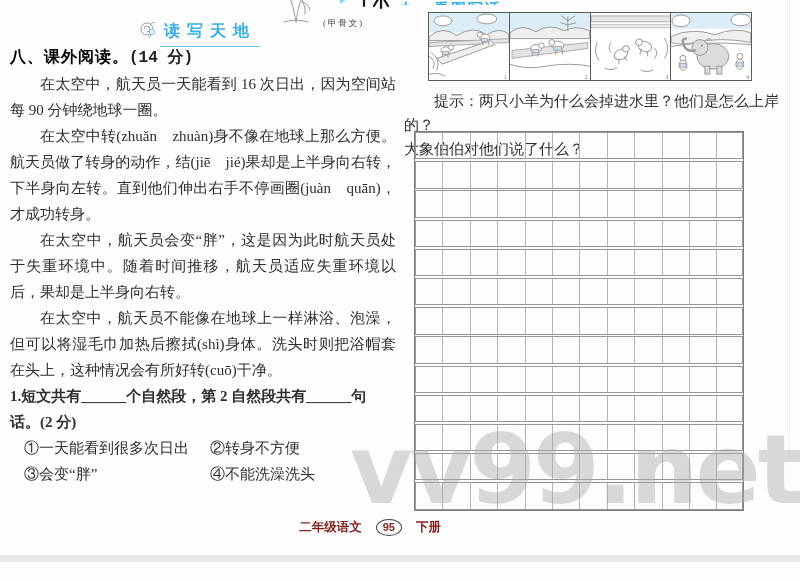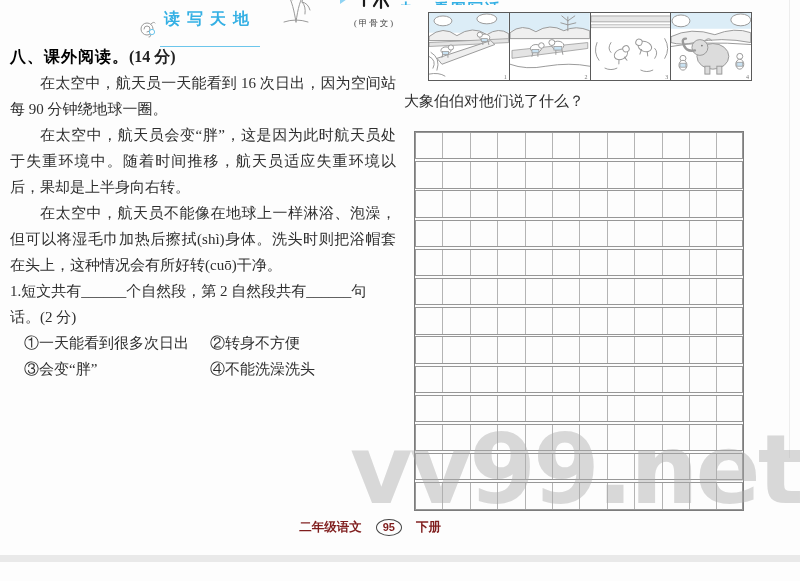--- a/index.html
+++ b/index.html
@@ -6,30 +6,30 @@
   html,body { width:800px; height:581px; background:#ffffff; overflow:hidden; }
   body { font-family:"Liberation Serif","DejaVu Serif",serif; color:#2e2e2e; position:relative; }
   .page { position:absolute; inset:0; background:#fdfdfd; }
 
   
   .left-col { position:absolute; left:10px; top:0; width:386px; font-size:15px; line-height:26px; }
   .top-line { margin:6px 0 0 24px; letter-spacing:1px; }
   .badge-row { position:relative; height:32px; margin-top:4px; }
   .badge { position:absolute; left:128px; top:2px; display:flex; align-items:flex-end; }
   .badge-label { color:#35b0e4; font-weight:bold; letter-spacing:7px; font-size:16px;
-                 border-bottom:1px solid #6cc6ec; padding:0 4px 14px 4px; }
+                 border-bottom:1px solid #6cc6ec; padding:0 4px 2px 4px;margin-top:12px; }
   .badge-icon { margin-right:2px; }
   .oracle-figure { position:absolute; left:268px; top:-32px; width:128px; height:52px; }
-  .oracle-label { position:absolute; left:76px; top:38px; font-size:8.5px; color:#444; letter-spacing:2px; }
+  .oracle-label { position:absolute; left:45px; top:38px; font-size:8.5px; color:#444; letter-spacing:2px; }
   .section-heading { margin-top:8px; font-size:16px; font-weight:bold; }
   .section-heading .blue { color:#000000; letter-spacing:1px; }
-  .section-heading .pts { color:#222; font-weight:bold; }
+  .section-heading .pts { color:#222; font-weight:bold;font-family:Liberation Mono, monospace; }
   .para { text-align:justify; text-indent:2em; }
   .para + .para { margin-top:0; }
-  .q { font-weight:normal; }
+  .q { font-weight:bold; }
   .options-grid { display:grid; grid-template-columns:1fr 1fr; padding-left:14px; }
 
   
   .footer { position:absolute; left:265px; top:519px; width:210px; display:flex; align-items:center;
             justify-content:center; gap:14px; font-size:12.5px; font-weight:bold; color:#7f1d1d;
             font-family:"Liberation Sans",sans-serif; }
   .page-oval { display:inline-block; border:1px solid #444; border-radius:50%; padding:0 6px;
                font-size:11px; line-height:15px; }
 
   
@@ -101,20 +101,21 @@
         </svg>
         <span class="oracle-label">(甲骨文)</span>
       </div>
     </div>
 
     <div class="section-heading">
       <span class="blue">八、课外阅读。</span><span class="pts">(14 分)</span>
     </div>
 
     <p class="para">在太空中，航天员一天能看到 16 次日出，因为空间站每 90 分钟绕地球一圈。</p>
+    <p class="para">在太空中转(zhuǎn　zhuàn)身不像在地球上那么方便。航天员做了转身的动作，结(jiē　jié)果却是上半身向右转，下半身向左转。直到他们伸出右手不停画圈(juàn　quān)，才成功转身。</p>
     <p class="para">在太空中，航天员会变“胖”，这是因为此时航天员处于失重环境中。随着时间推移，航天员适应失重环境以后，果却是上半身向右转。</p>
     <p class="para">在太空中，航天员不能像在地球上一样淋浴、泡澡，但可以将湿毛巾加热后擦拭(shì)身体。洗头时则把浴帽套在头上，这种情况会有所好转(cuō)干净。</p>
 
     <div class="q">1.短文共有______个自然段，第 2 自然段共有______句话。(2 分)</div>
     <div class="options-grid">
       <span>①一天能看到很多次日出</span>
       <span>②转身不方便</span>
       <span>③会变“胖”</span>
       <span>④不能洗澡洗头</span>
     </div>
@@ -237,20 +238,21 @@
             <circle cx="69" cy="44" r="3" class="wh"></circle>
             <ellipse cx="69" cy="52" rx="4" ry="5" class="wh"></ellipse>
             <rect x="66" y="50" width="6" height="4" class="bl"></rect>
           </g>
         </svg>
         <span class="panel-num">4</span>
       </div>
     </div>
 
     <div class="hint">
+      <div class="l1">提示：两只小羊为什么会掉进水里？他们是怎么上岸的？</div>
       <div class="l2">大象伯伯对他们说了什么？</div>
     </div>
 
     <div class="writing-grid">
         <div class="grid-row"></div>
         <div class="grid-row"></div>
         <div class="grid-row"></div>
         <div class="grid-row"></div>
         <div class="grid-row"></div>
         <div class="grid-row"></div>

